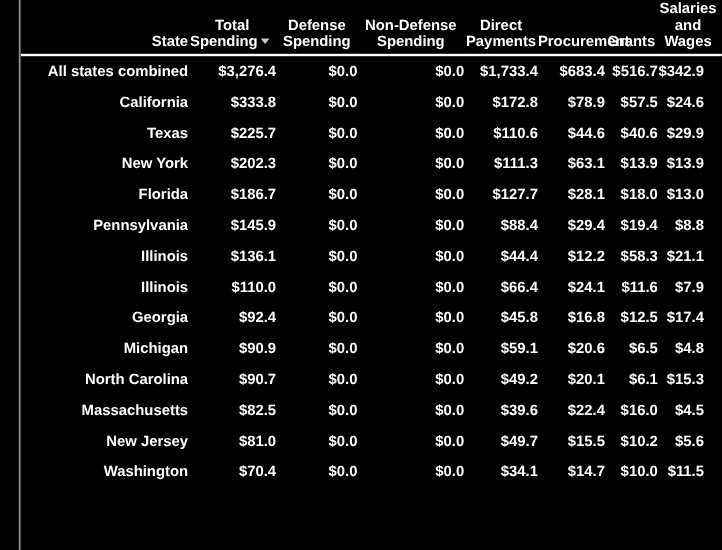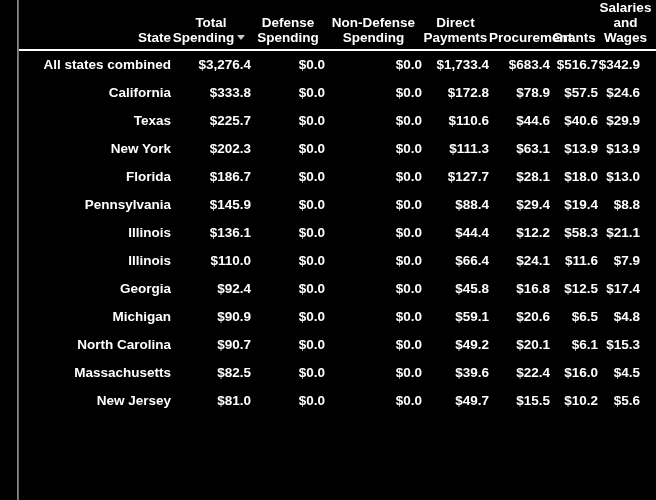--- a/index.html
+++ b/index.html
@@ -283,17 +283,27 @@
           <tr>
             <td class="cell-state">New Jersey</td>
             <td class="cell-num c-total">$81.0</td>
             <td class="cell-num c-def">$0.0</td>
             <td class="cell-num c-nondef">$0.0</td>
             <td class="cell-num c-direct">$49.7</td>
             <td class="cell-num c-proc">$15.5</td>
             <td class="cell-num c-grants">$10.2</td>
             <td class="cell-num c-salwag">$5.6</td>
           </tr>
+          <tr>
+            <td class="cell-state">Washington</td>
+            <td class="cell-num c-total">$70.4</td>
+            <td class="cell-num c-def">$0.0</td>
+            <td class="cell-num c-nondef">$0.0</td>
+            <td class="cell-num c-direct">$34.1</td>
+            <td class="cell-num c-proc">$14.7</td>
+            <td class="cell-num c-grants">$10.0</td>
+            <td class="cell-num c-salwag">$11.5</td>
+          </tr>
         </tbody>
     </table>
   </div>
 
 </div>
 
 </body></html>

